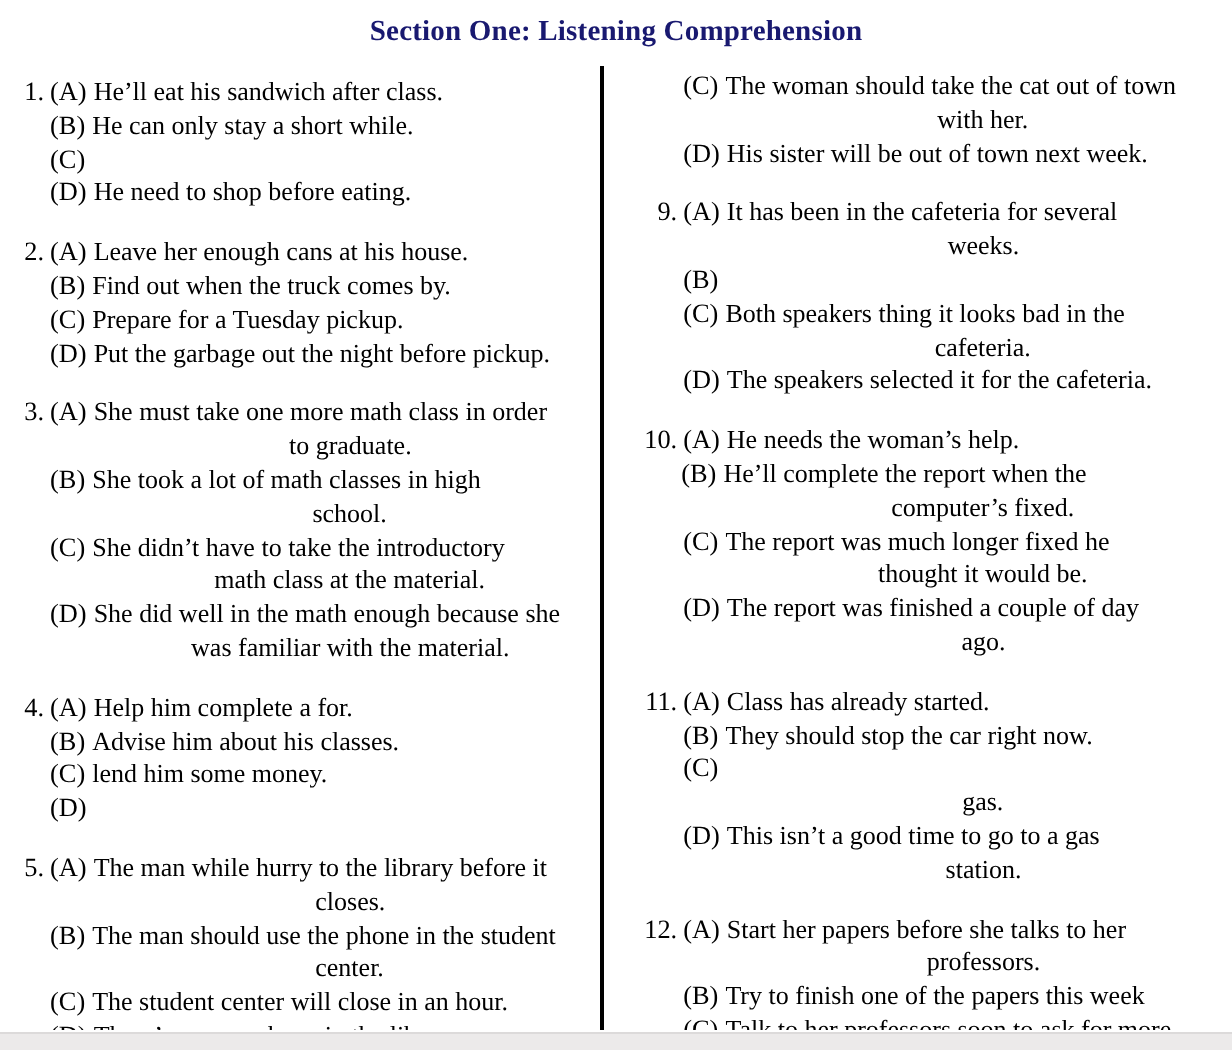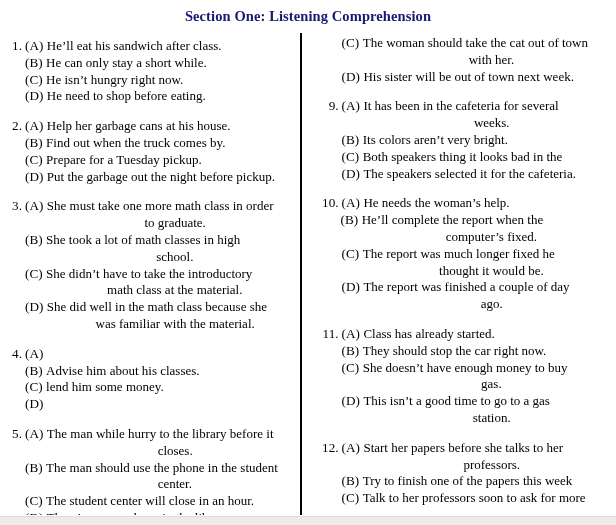--- a/index.html
+++ b/index.html
@@ -145,33 +145,32 @@
             <span class="txt-cell">He’ll eat his sandwich after class.</span>
           </div>
           <div class="opt-row">
             <span class="num-cell"></span>
             <span class="lab-cell">(B)</span>
             <span class="txt-cell">He can only stay a short while.</span>
           </div>
           <div class="opt-row">
             <span class="num-cell"></span>
             <span class="lab-cell">(C)</span>
-            <span class="txt-cell">He isn’t hungry right now.</span>
           </div>
           <div class="opt-row">
             <span class="num-cell"></span>
             <span class="lab-cell">(D)</span>
             <span class="txt-cell">He need to shop before eating.</span>
           </div>
         </div>
         <div class="question">
           <div class="opt-row">
             <span class="num-cell">2.</span>
             <span class="lab-cell">(A)</span>
-            <span class="txt-cell">Help her garbage cans at his house.</span>
+            <span class="txt-cell">Leave her enough cans at his house.</span>
           </div>
           <div class="opt-row">
             <span class="num-cell"></span>
             <span class="lab-cell">(B)</span>
             <span class="txt-cell">Find out when the truck comes by.</span>
           </div>
           <div class="opt-row">
             <span class="num-cell"></span>
             <span class="lab-cell">(C)</span>
             <span class="txt-cell">Prepare for a Tuesday pickup.</span>
@@ -209,32 +208,33 @@
             <span class="txt-cell justify">She didn’t have to take the introductory</span>
           </div>
           <div class="opt-row">
             <span class="num-cell"></span>
             <span class="lab-cell" style="visibility: hidden;">(C)</span>
             <span class="txt-cell cont">math class at the material.</span>
           </div>
           <div class="opt-row">
             <span class="num-cell"></span>
             <span class="lab-cell">(D)</span>
-            <span class="txt-cell justify">She did well in the math class because she</span>
+            <span class="txt-cell justify">She did well in the math enough because she</span>
           </div>
           <div class="opt-row">
             <span class="num-cell"></span>
             <span class="lab-cell" style="visibility: hidden;">(D)</span>
             <span class="txt-cell cont">was familiar with the material.</span>
           </div>
         </div>
         <div class="question">
           <div class="opt-row">
             <span class="num-cell">4.</span>
             <span class="lab-cell">(A)</span>
+            <span class="txt-cell">Help him complete a for.</span>
           </div>
           <div class="opt-row">
             <span class="num-cell"></span>
             <span class="lab-cell">(B)</span>
             <span class="txt-cell">Advise him about his classes.</span>
           </div>
           <div class="opt-row">
             <span class="num-cell"></span>
             <span class="lab-cell">(C)</span>
             <span class="txt-cell">lend him some money.</span>
@@ -305,26 +305,30 @@
             <span class="txt-cell justify">It has been in the cafeteria for several</span>
           </div>
           <div class="opt-row">
             <span class="num-cell"></span>
             <span class="lab-cell" style="visibility: hidden;">(A)</span>
             <span class="txt-cell cont">weeks.</span>
           </div>
           <div class="opt-row">
             <span class="num-cell"></span>
             <span class="lab-cell">(B)</span>
-            <span class="txt-cell">Its colors aren’t very bright.</span>
           </div>
           <div class="opt-row">
             <span class="num-cell"></span>
             <span class="lab-cell">(C)</span>
             <span class="txt-cell justify">Both speakers thing it looks bad in the</span>
+          </div>
+          <div class="opt-row">
+            <span class="num-cell"></span>
+            <span class="lab-cell" style="visibility: hidden;">(C)</span>
+            <span class="txt-cell cont">cafeteria.</span>
           </div>
           <div class="opt-row">
             <span class="num-cell"></span>
             <span class="lab-cell">(D)</span>
             <span class="txt-cell">The speakers selected it for the cafeteria.</span>
           </div>
         </div>
         <div class="question">
           <div class="opt-row">
             <span class="num-cell">10.</span>
@@ -369,21 +373,20 @@
             <span class="txt-cell">Class has already started.</span>
           </div>
           <div class="opt-row">
             <span class="num-cell"></span>
             <span class="lab-cell">(B)</span>
             <span class="txt-cell">They should stop the car right now.</span>
           </div>
           <div class="opt-row">
             <span class="num-cell"></span>
             <span class="lab-cell">(C)</span>
-            <span class="txt-cell justify">She doesn’t have enough money to buy</span>
           </div>
           <div class="opt-row">
             <span class="num-cell"></span>
             <span class="lab-cell" style="visibility: hidden;">(C)</span>
             <span class="txt-cell cont">gas.</span>
           </div>
           <div class="opt-row">
             <span class="num-cell"></span>
             <span class="lab-cell">(D)</span>
             <span class="txt-cell justify">This isn’t a good time to go to a gas</span>

